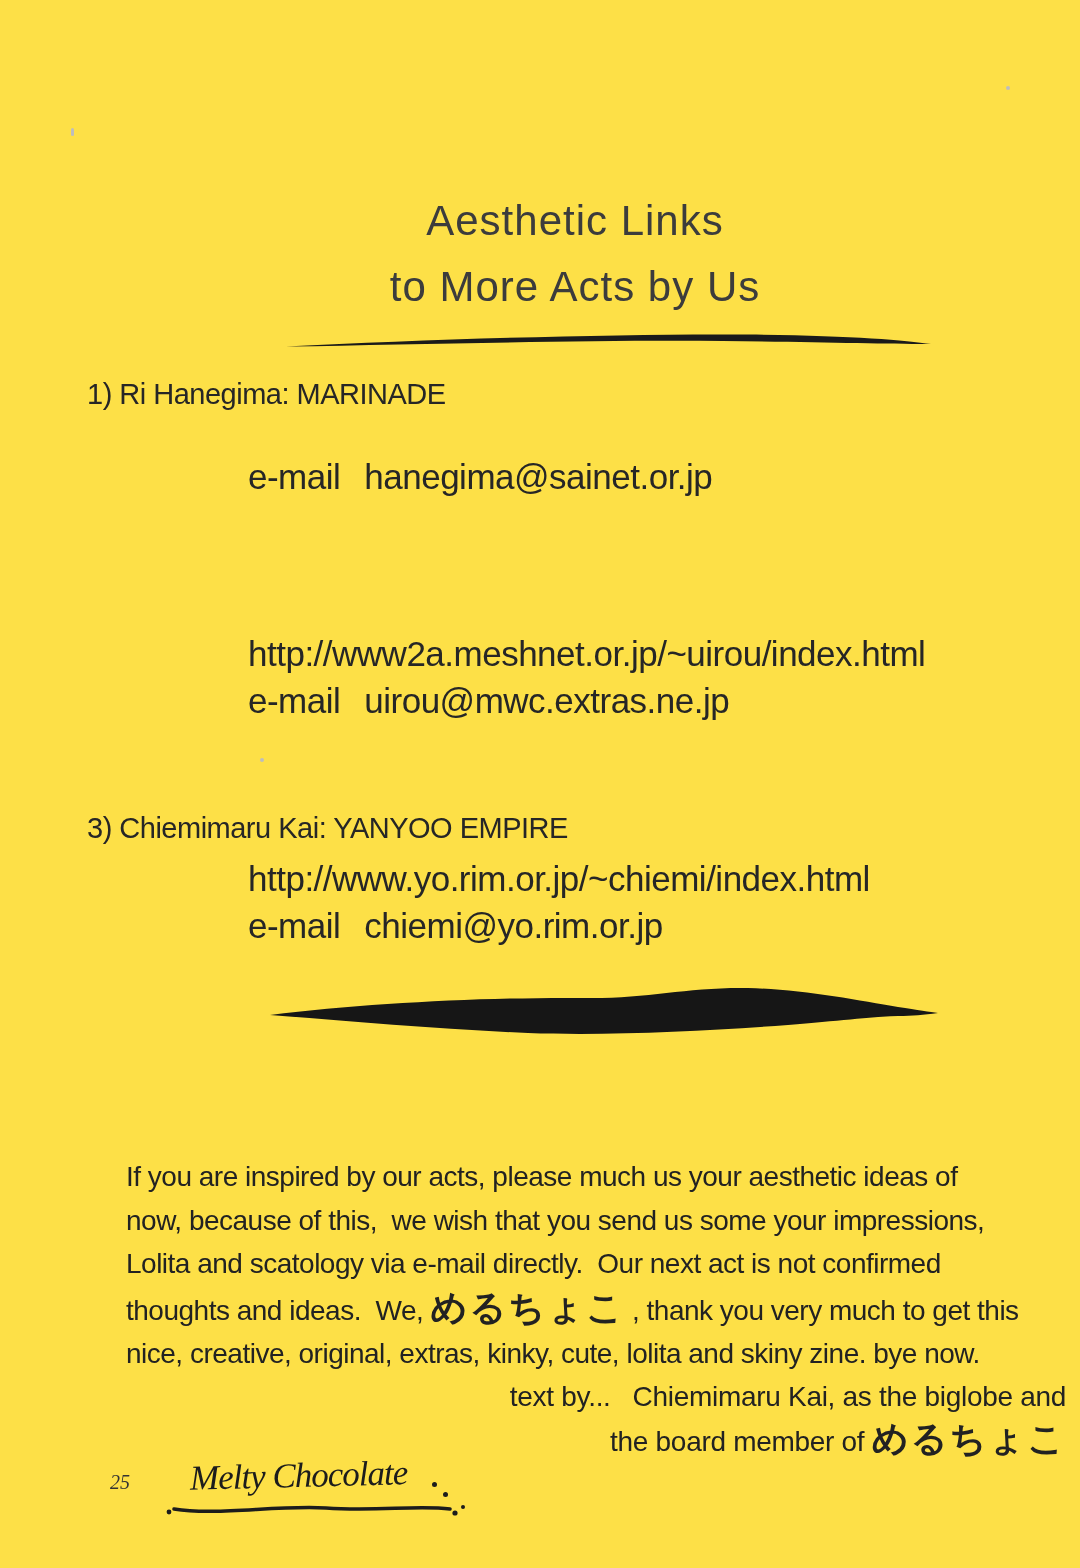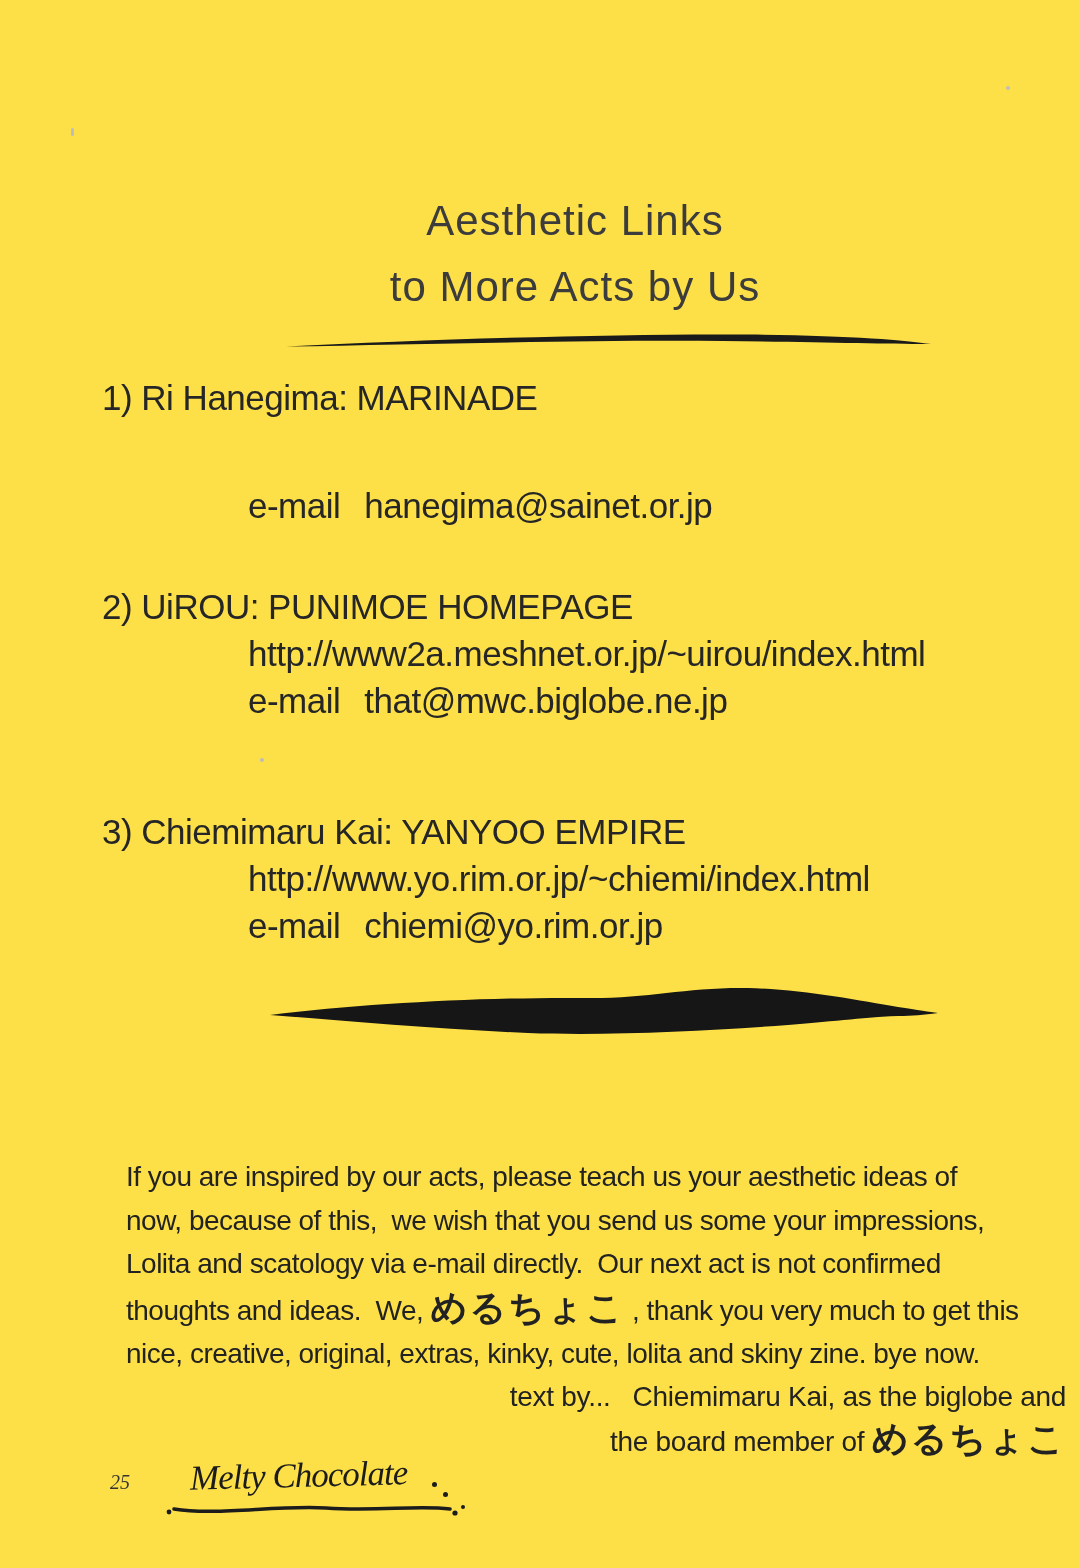--- a/index.html
+++ b/index.html
@@ -15,21 +15,21 @@
   [data-bind]{white-space:pre-wrap;}
   .abs{position:absolute;line-height:1;}
 
   
   .title-line{
     left:70px;width:1010px;text-align:center;
     font-size:42px;letter-spacing:1px;color:#3c3c3c;
   }
   
   .entry-heading{
-    left:102px;font-size:35px;letter-spacing:-0.5px;color:#262626;
+    left:87px;font-size:29px;letter-spacing:-0.5px;color:#262626;
   }
   .entry-url,.entry-email{
     left:248px;font-size:35px;letter-spacing:-0.5px;color:#262626;
   }
   .email-label{margin-right:24px;}
 
   
   .paragraph{
     left:126px;top:1155px;width:930px;
     font-size:28px;letter-spacing:-0.5px;line-height:43.5px;color:#222;
@@ -68,45 +68,44 @@
 
   <div class="abs title-line" style="top:200px" data-bind="title.line1">Aesthetic Links</div>
   <div class="abs title-line" style="top:266px" data-bind="title.line2">to More Acts by Us</div>
 
   <svg class="abs" style="left:283px;top:331px" width="650" height="20" viewBox="0 0 650 20" aria-hidden="true">
     <path fill="#1a1a1a" d="M3,15.5 C 150,8 340,2.5 465,3.5 C 565,4.3 622,9 648,13
          C 610,13.2 530,11 440,10 C 310,8.8 150,13 3,15.5 Z"></path>
   </svg>
 
   <div class="abs entry-heading" style="top:380px" data-bind="links.0.heading">1) Ri Hanegima: MARINADE</div>
-  <div class="abs entry-email" style="top:488px">
+  <div class="abs entry-email" style="top:459px">
     <span class="email-label" data-bind="links.0.email_label">e-mail</span><span data-bind="links.0.email">hanegima@sainet.or.jp</span>
   </div>
 
-  <div class="abs entry-heading" style="top:589px" data-bind="links.1.heading">2) UiROU: PUNIMOE HOMEPAGE</div>
   <div class="abs entry-url" style="top:636px" data-bind="links.1.url">http://www2a.meshnet.or.jp/~uirou/index.html</div>
   <div class="abs entry-email" style="top:683px">
-    <span class="email-label" data-bind="links.1.email_label">e-mail</span><span data-bind="links.1.email">that@mwc.biglobe.ne.jp</span>
+    <span class="email-label" data-bind="links.1.email_label">e-mail</span><span data-bind="links.1.email">uirou@mwc.extras.ne.jp</span>
   </div>
 
   <div class="abs entry-heading" style="top:814px" data-bind="links.2.heading">3) Chiemimaru Kai: YANYOO EMPIRE</div>
   <div class="abs entry-url" style="top:861px" data-bind="links.2.url">http://www.yo.rim.or.jp/~chiemi/index.html</div>
   <div class="abs entry-email" style="top:908px">
     <span class="email-label" data-bind="links.2.email_label">e-mail</span><span data-bind="links.2.email">chiemi@yo.rim.or.jp</span>
   </div>
 
   <svg class="abs" style="left:268px;top:983px" width="672" height="60" viewBox="0 0 672 60" aria-hidden="true">
     <path fill="#161616" d="M2,32 C 100,20 220,14 320,15 C 380,15.5 420,4 480,5
          C 530,6 590,17 630,24 C 650,27 662,29 670,30
          C 655,32 645,33 630,33 C 600,34 570,38 520,42
          C 440,48 340,53 260,50 C 170,46 80,38 2,32 Z"></path>
   </svg>
 
   <div class="abs paragraph">
-    <div data-bind="paragraph.line1">If you are inspired by our acts, please teach us your aesthetic ideas of</div>
+    <div data-bind="paragraph.line1">If you are inspired by our acts, please much us your aesthetic ideas of</div>
     <div data-bind="paragraph.line3">now, because of this,  we wish that you send us some your impressions,</div>
     <div data-bind="paragraph.line2">Lolita and scatology via e-mail directly.  Our next act is not confirmed</div>
     <div><span data-bind="paragraph.line4_pre">thoughts and ideas.  We, </span><span class="jp-bold" data-bind="paragraph.line4_bold">めるちょこ</span><span data-bind="paragraph.line4_post"> , thank you very much to get this</span></div>
     <div data-bind="paragraph.line5">nice, creative, original, extras, kinky, cute, lolita and skiny zine. bye now.</div>
   </div>
 
   <div class="abs credit">
     <div><span class="credit-prefix" data-bind="credit.prefix">text by...</span><span data-bind="credit.line1">Chiemimaru Kai, as the biglobe and</span></div>
     <div><span data-bind="credit.line2_text">the board member of </span><span class="jp-bold" data-bind="credit.line2_bold">めるちょこ</span></div>
   </div>

